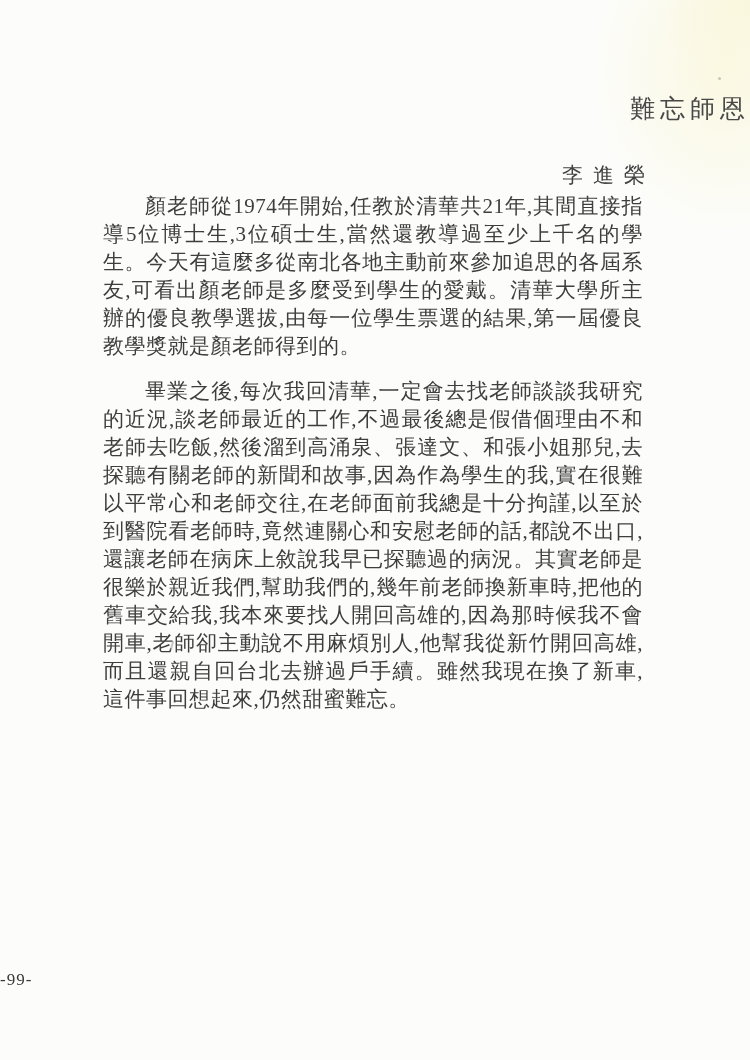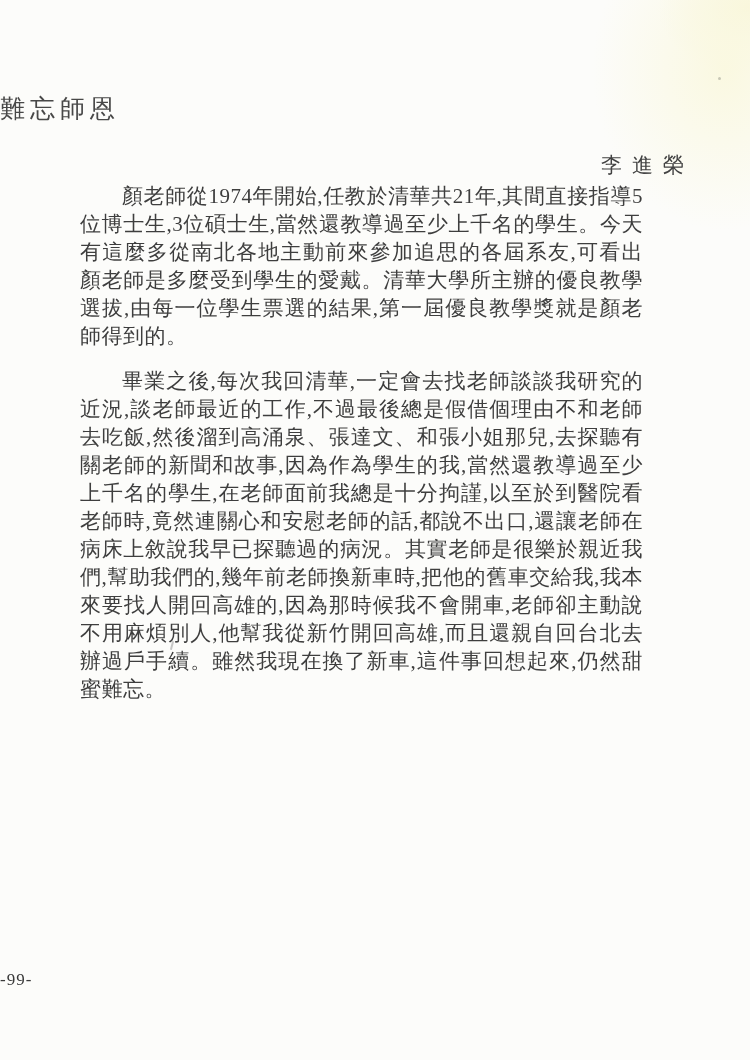--- a/index.html
+++ b/index.html
@@ -16,38 +16,38 @@
     background-color: #fcfcfa;
     background-image:
       radial-gradient(190px 230px at 725px 70px, rgba(250, 248, 222, 0.9), rgba(250, 248, 222, 0) 70%),
       radial-gradient(120px 90px at 748px 8px, rgba(247, 244, 210, 0.8), rgba(247, 244, 210, 0) 75%);
     font-family: "Liberation Serif", "DejaVu Serif", serif;
     color: #3e3e3e;
   }
   .title {
     margin: 0;
     padding-top: 92px;
-    text-align: left;
+    text-align: right;
     font-size: 25px;
     line-height: 33px;
     font-weight: normal;
     letter-spacing: 5px;
     color: #484848;
   }
   .author {
-    margin-top: 25px;
+    margin-top: 35px;
     text-align: right;
-    padding-right: 56px;
+    padding-right: 95px;
     font-size: 21px;
     line-height: 30px;
     letter-spacing: 10px;
     color: #424242;
   }
   .body {
-    margin: 2px 107px 0 80px;
+    margin: 2px 107px 0 103px;
     font-size: 21px;
     line-height: 28px;
     letter-spacing: 0.5px;
     text-align: justify;
     text-justify: inter-ideograph;
     color: #3e3e3e;
   }
   .body p {
     margin: 0 0 17px 0;
     text-indent: 2em;
@@ -84,18 +84,18 @@
   }
 </style>
 </head>
 <body>
 
 <div class="page">
   <h1 class="title">難忘師恩</h1>
   <div class="author">李進榮</div>
   <div class="body">
     <p>顏老師從1974年開始,任教於清華共21年,其間直接指導5位博士生,3位碩士生,當然還教導過至少上千名的學生。今天有這麼多從南北各地主動前來參加追思的各屆系友,可看出顏老師是多麼受到學生的愛戴。清華大學所主辦的優良教學選拔,由每一位學生票選的結果,第一屆優良教學獎就是顏老師得到的。</p>
-    <p>畢業之後,每次我回清華,一定會去找老師談談我研究的近況,談老師最近的工作,不過最後總是假借個理由不和老師去吃飯,然後溜到高涌泉、張達文、和張小姐那兒,去探聽有關老師的新聞和故事,因為作為學生的我,當然還教導過至少上千名的學生,在老師面前我總是十分拘謹,以至於到醫院看老師時,竟然連關心和安慰老師的話,都說不出口,還讓老師在病床上敘說我早已探聽過的病況。其實老師是很樂於親近我們,幫助我們的,幾年前老師換新車時,把他的舊車交給我,我本來要找人開回高雄的,因為那時候我不會開車,老師卻主動說不用麻煩別人,他幫我從新竹開回高雄,而且還親自回台北去辦過戶手續。雖然我現在換了新車,這件事回想起來,仍然甜蜜難忘。</p>
+    <p>畢業之後,每次我回清華,一定會去找老師談談我研究的近況,談老師最近的工作,不過最後總是假借個理由不和老師去吃飯,然後溜到高涌泉、張達文、和張小姐那兒,去探聽有關老師的新聞和故事,因為作為學生的我,實在很難以平常心和老師交往,在老師面前我總是十分拘謹,以至於到醫院看老師時,竟然連關心和安慰老師的話,都說不出口,還讓老師在病床上敘說我早已探聽過的病況。其實老師是很樂於親近我們,幫助我們的,幾年前老師換新車時,把他的舊車交給我,我本來要找人開回高雄的,因為那時候我不會開車,老師卻主動說不用麻煩別人,他幫我從新竹開回高雄,而且還親自回台北去辦過戶手續。雖然我現在換了新車,這件事回想起來,仍然甜蜜難忘。</p>
   </div>
   <div class="pageno">-99-</div>
   <div class="speck"></div>
   <div class="stray-mark"></div>
 </div>
 
 </body></html>

